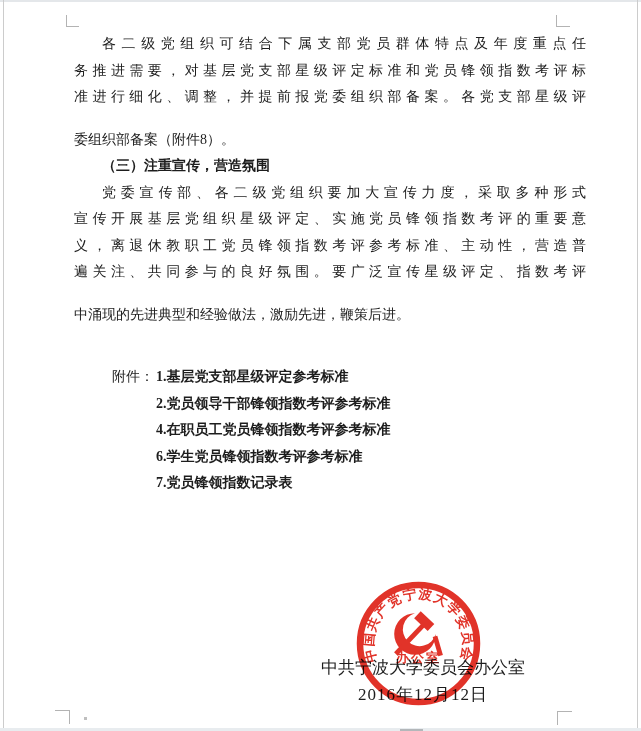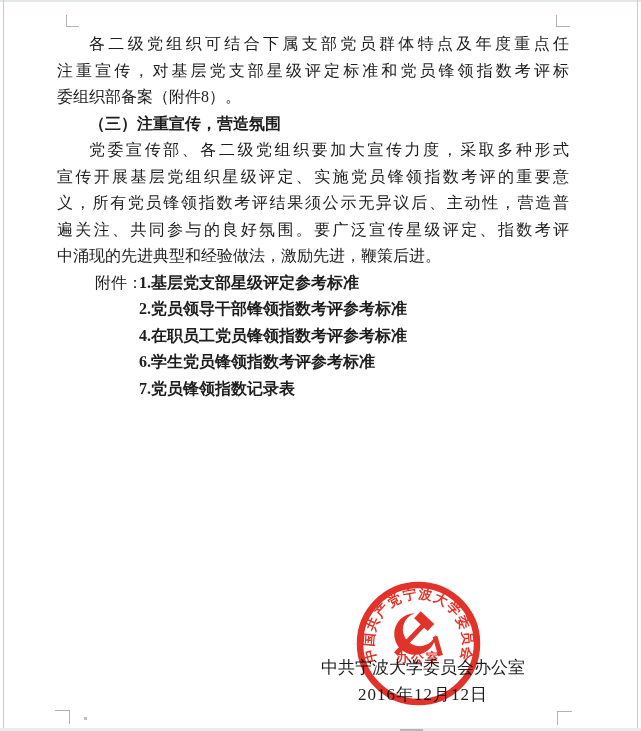--- a/index.html
+++ b/index.html
@@ -22,29 +22,29 @@
   .stray-dot   { position:absolute; left:84px; top:717px; width:3px; height:3px; background:#bfbfbf; }
 
   
   .mark { position:absolute; }
   .mark-tl { left:66px;  top:15px;  width:13px; height:12px; border-left:1px solid #b3b3b3; border-bottom:1px solid #b3b3b3; }
   .mark-tr { left:556px; top:15px;  width:14px; height:12px; border-left:1px solid #b3b3b3; border-bottom:1px solid #b3b3b3; }
   .mark-bl { left:55px;  top:710px; width:15px; height:14px; border-top:1px solid #b3b3b3; border-right:1px solid #b3b3b3; }
   .mark-br { left:557px; top:711px; width:15px; height:14px; border-top:1px solid #b3b3b3; border-left:1px solid #b3b3b3; }
 
   .text-block {
-    position:absolute; left:57px; top:31px; width:512px;
-    font-size:16px; line-height:26.5px;
+    position:absolute; left:74px; top:31px; width:512px;
+    font-size:14px; line-height:26.5px;
   }
   .para .jline { text-align: justify; text-align-last: justify; white-space: nowrap; }
   .para .jline:first-child { text-indent: 2em; }
-  .para .jline:last-child  { text-align: center; text-align-last: left; }
+  .para .jline:last-child  { text-align: center; text-align-last: left; margin-top: 16px; }
   .heading { font-weight: bold; text-indent: 2em; line-height: 26.5px; font-family: Liberation Serif, serif; }
 
-  .attach { position: relative; padding-left: 82px; }
+  .attach { position: relative; margin-top: 36px; padding-left: 82px; }
   .attach-label { position: absolute; left: 38px; top: 0; line-height: 26.6px; }
   .attach .attach-item { line-height: 26.6px; font-weight: bold; }
 
   .signature-block {
     position: absolute; left: 312px; top: 654px; width: 222px;
     text-align: center; font-size: 17px; line-height: 27px;
   }
   .signature-block .date { letter-spacing: 1px; }
 
   .seal {
@@ -66,30 +66,31 @@
 
   <div class="mark mark-tl"></div>
   <div class="mark mark-tr"></div>
   <div class="mark mark-bl"></div>
   <div class="mark mark-br"></div>
 
   <div class="text-block">
 
     <div class="para">
         <div class="jline">各二级党组织可结合下属支部党员群体特点及年度重点任</div>
-        <div class="jline">注重宣传，对基层党支部星级评定标准和党员锋领指数考评标</div>
+        <div class="jline">务推进需要，对基层党支部星级评定标准和党员锋领指数考评标</div>
+        <div class="jline">准进行细化、调整，并提前报党委组织部备案。各党支部星级评</div>
         <div class="jline">委组织部备案（附件8）。</div>
       </div>
 
     <div class="heading">（三）注重宣传，营造氛围</div>
 
     <div class="para">
         <div class="jline">党委宣传部、各二级党组织要加大宣传力度，采取多种形式</div>
         <div class="jline">宣传开展基层党组织星级评定、实施党员锋领指数考评的重要意</div>
-        <div class="jline">义，所有党员锋领指数考评结果须公示无异议后、主动性，营造普</div>
+        <div class="jline">义，离退休教职工党员锋领指数考评参考标准、主动性，营造普</div>
         <div class="jline">遍关注、共同参与的良好氛围。要广泛宣传星级评定、指数考评</div>
         <div class="jline">中涌现的先进典型和经验做法，激励先进，鞭策后进。</div>
       </div>
 
     <div class="attach">
       <span class="attach-label">附件：</span>
       <div>
           <div class="attach-item">1.基层党支部星级评定参考标准</div>
           <div class="attach-item">2.党员领导干部锋领指数考评参考标准</div>
           <div class="attach-item">4.在职员工党员锋领指数考评参考标准</div>

